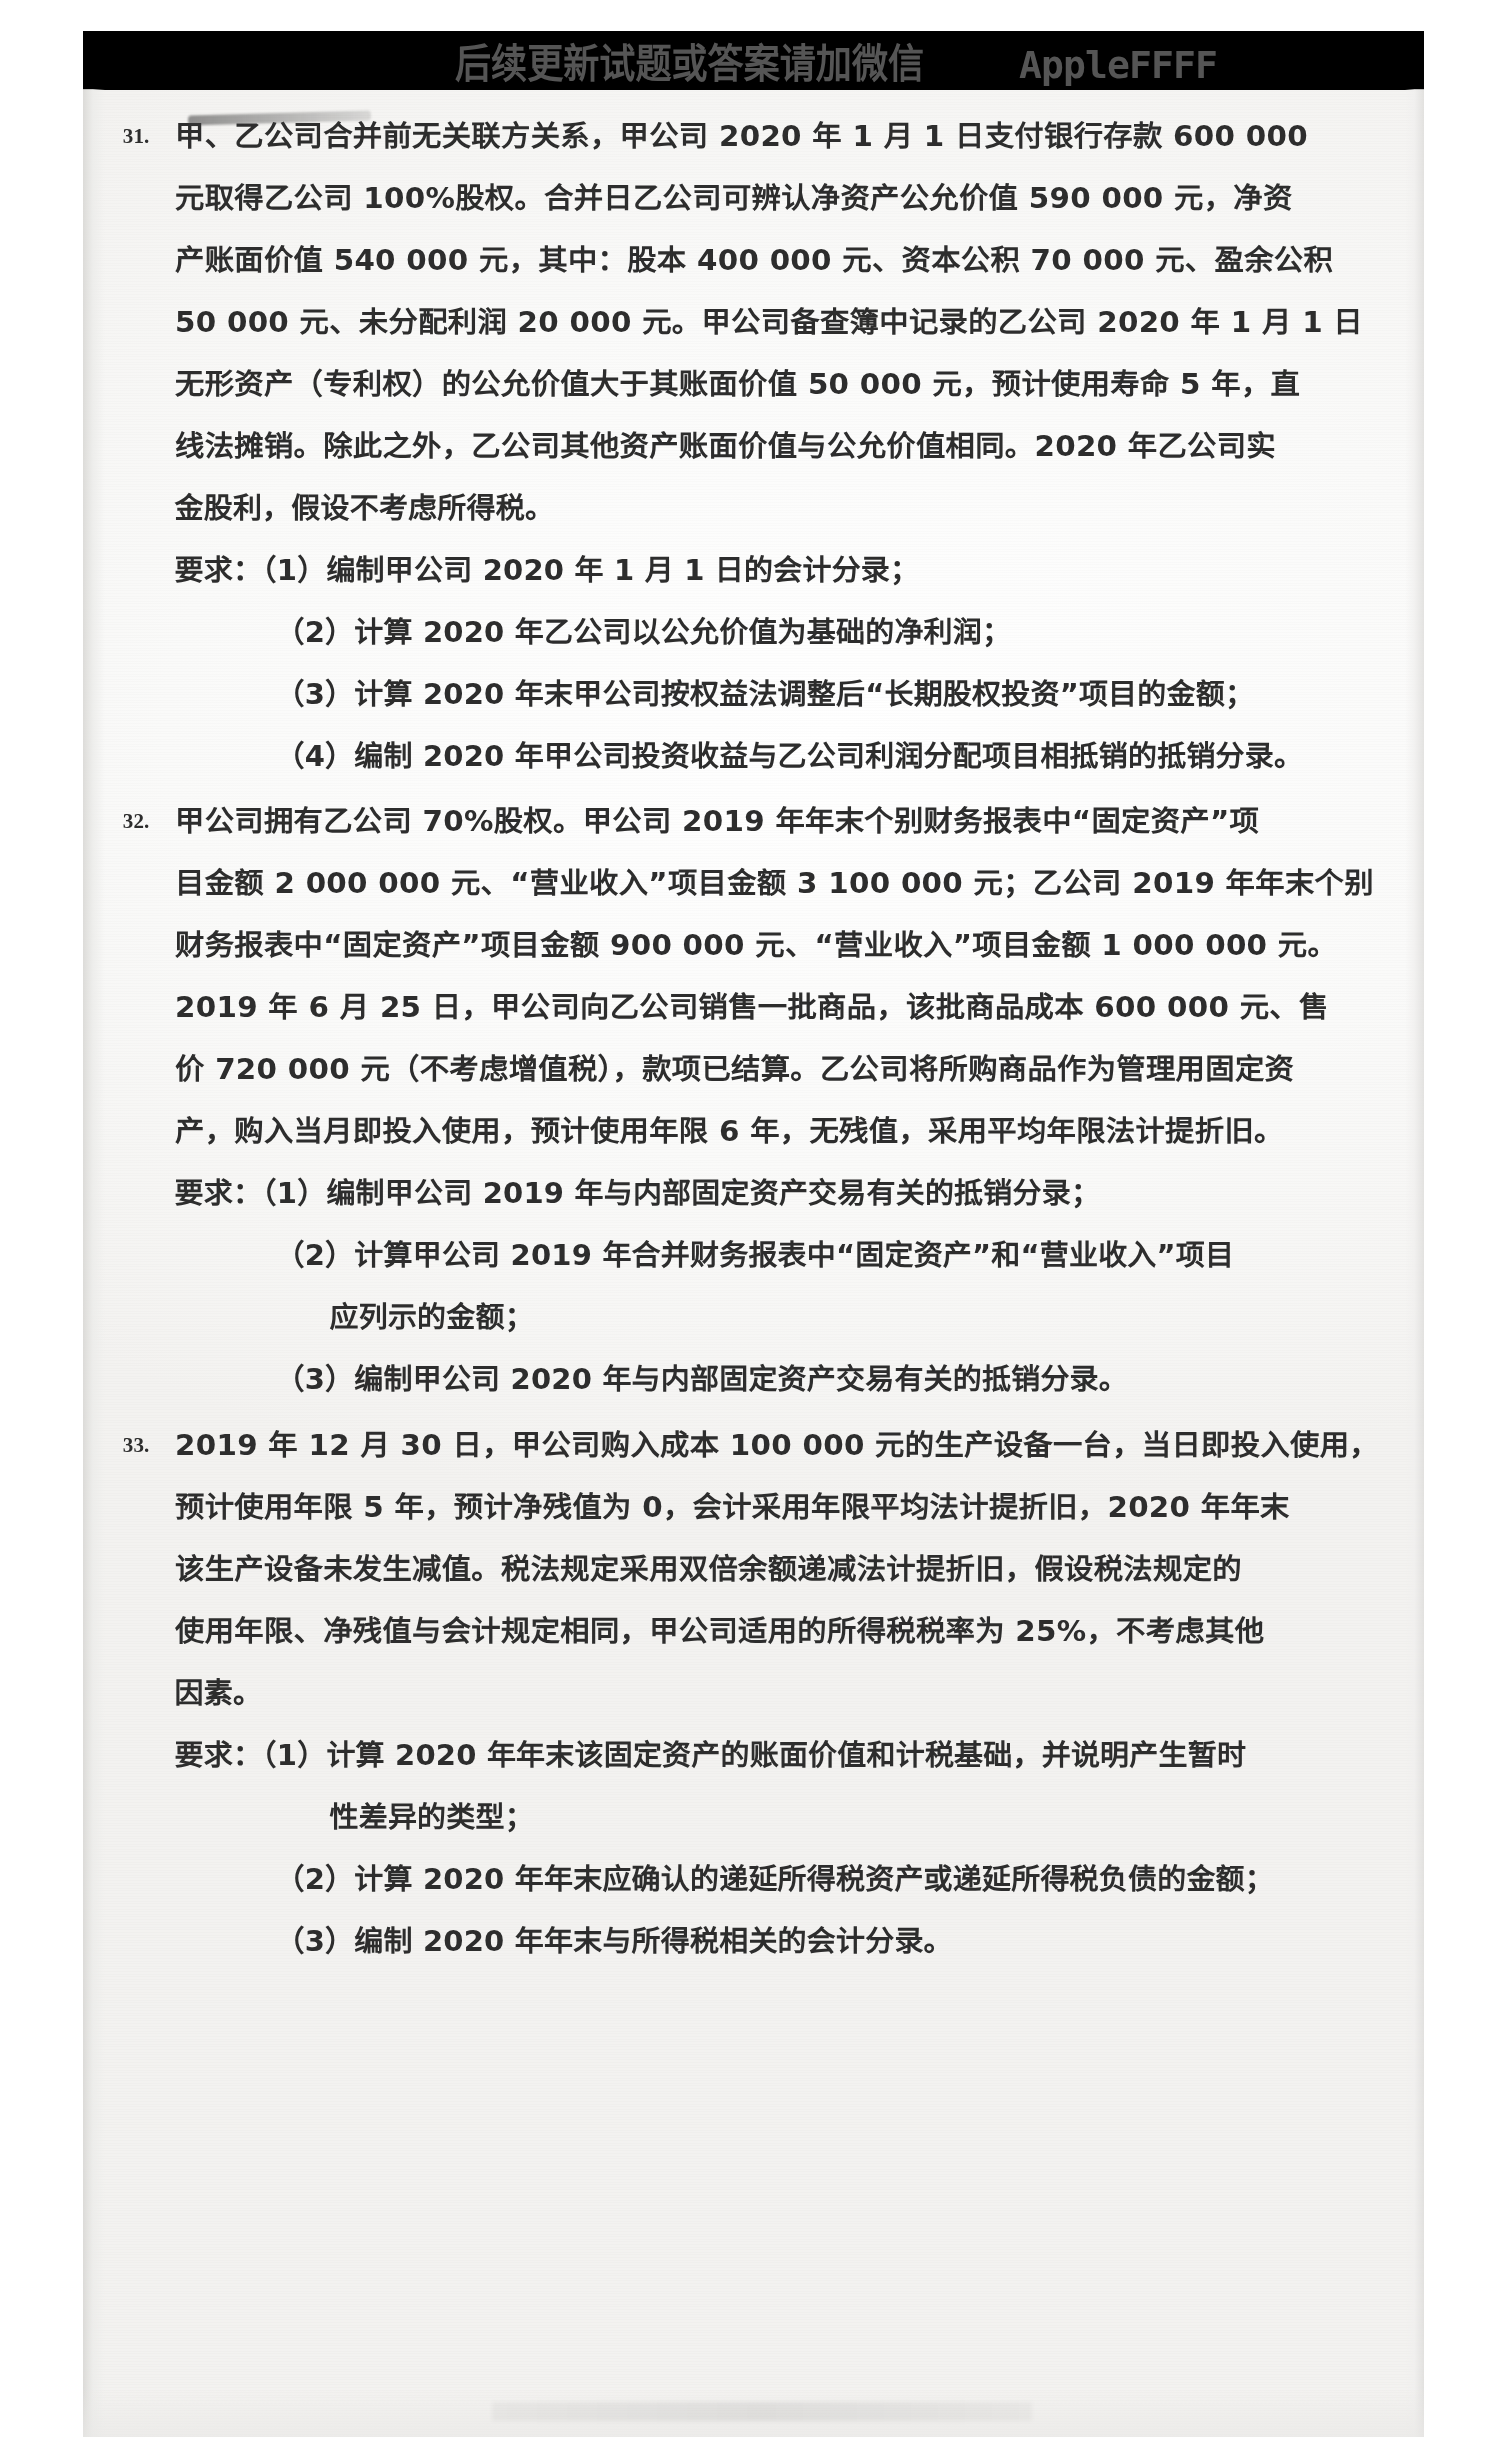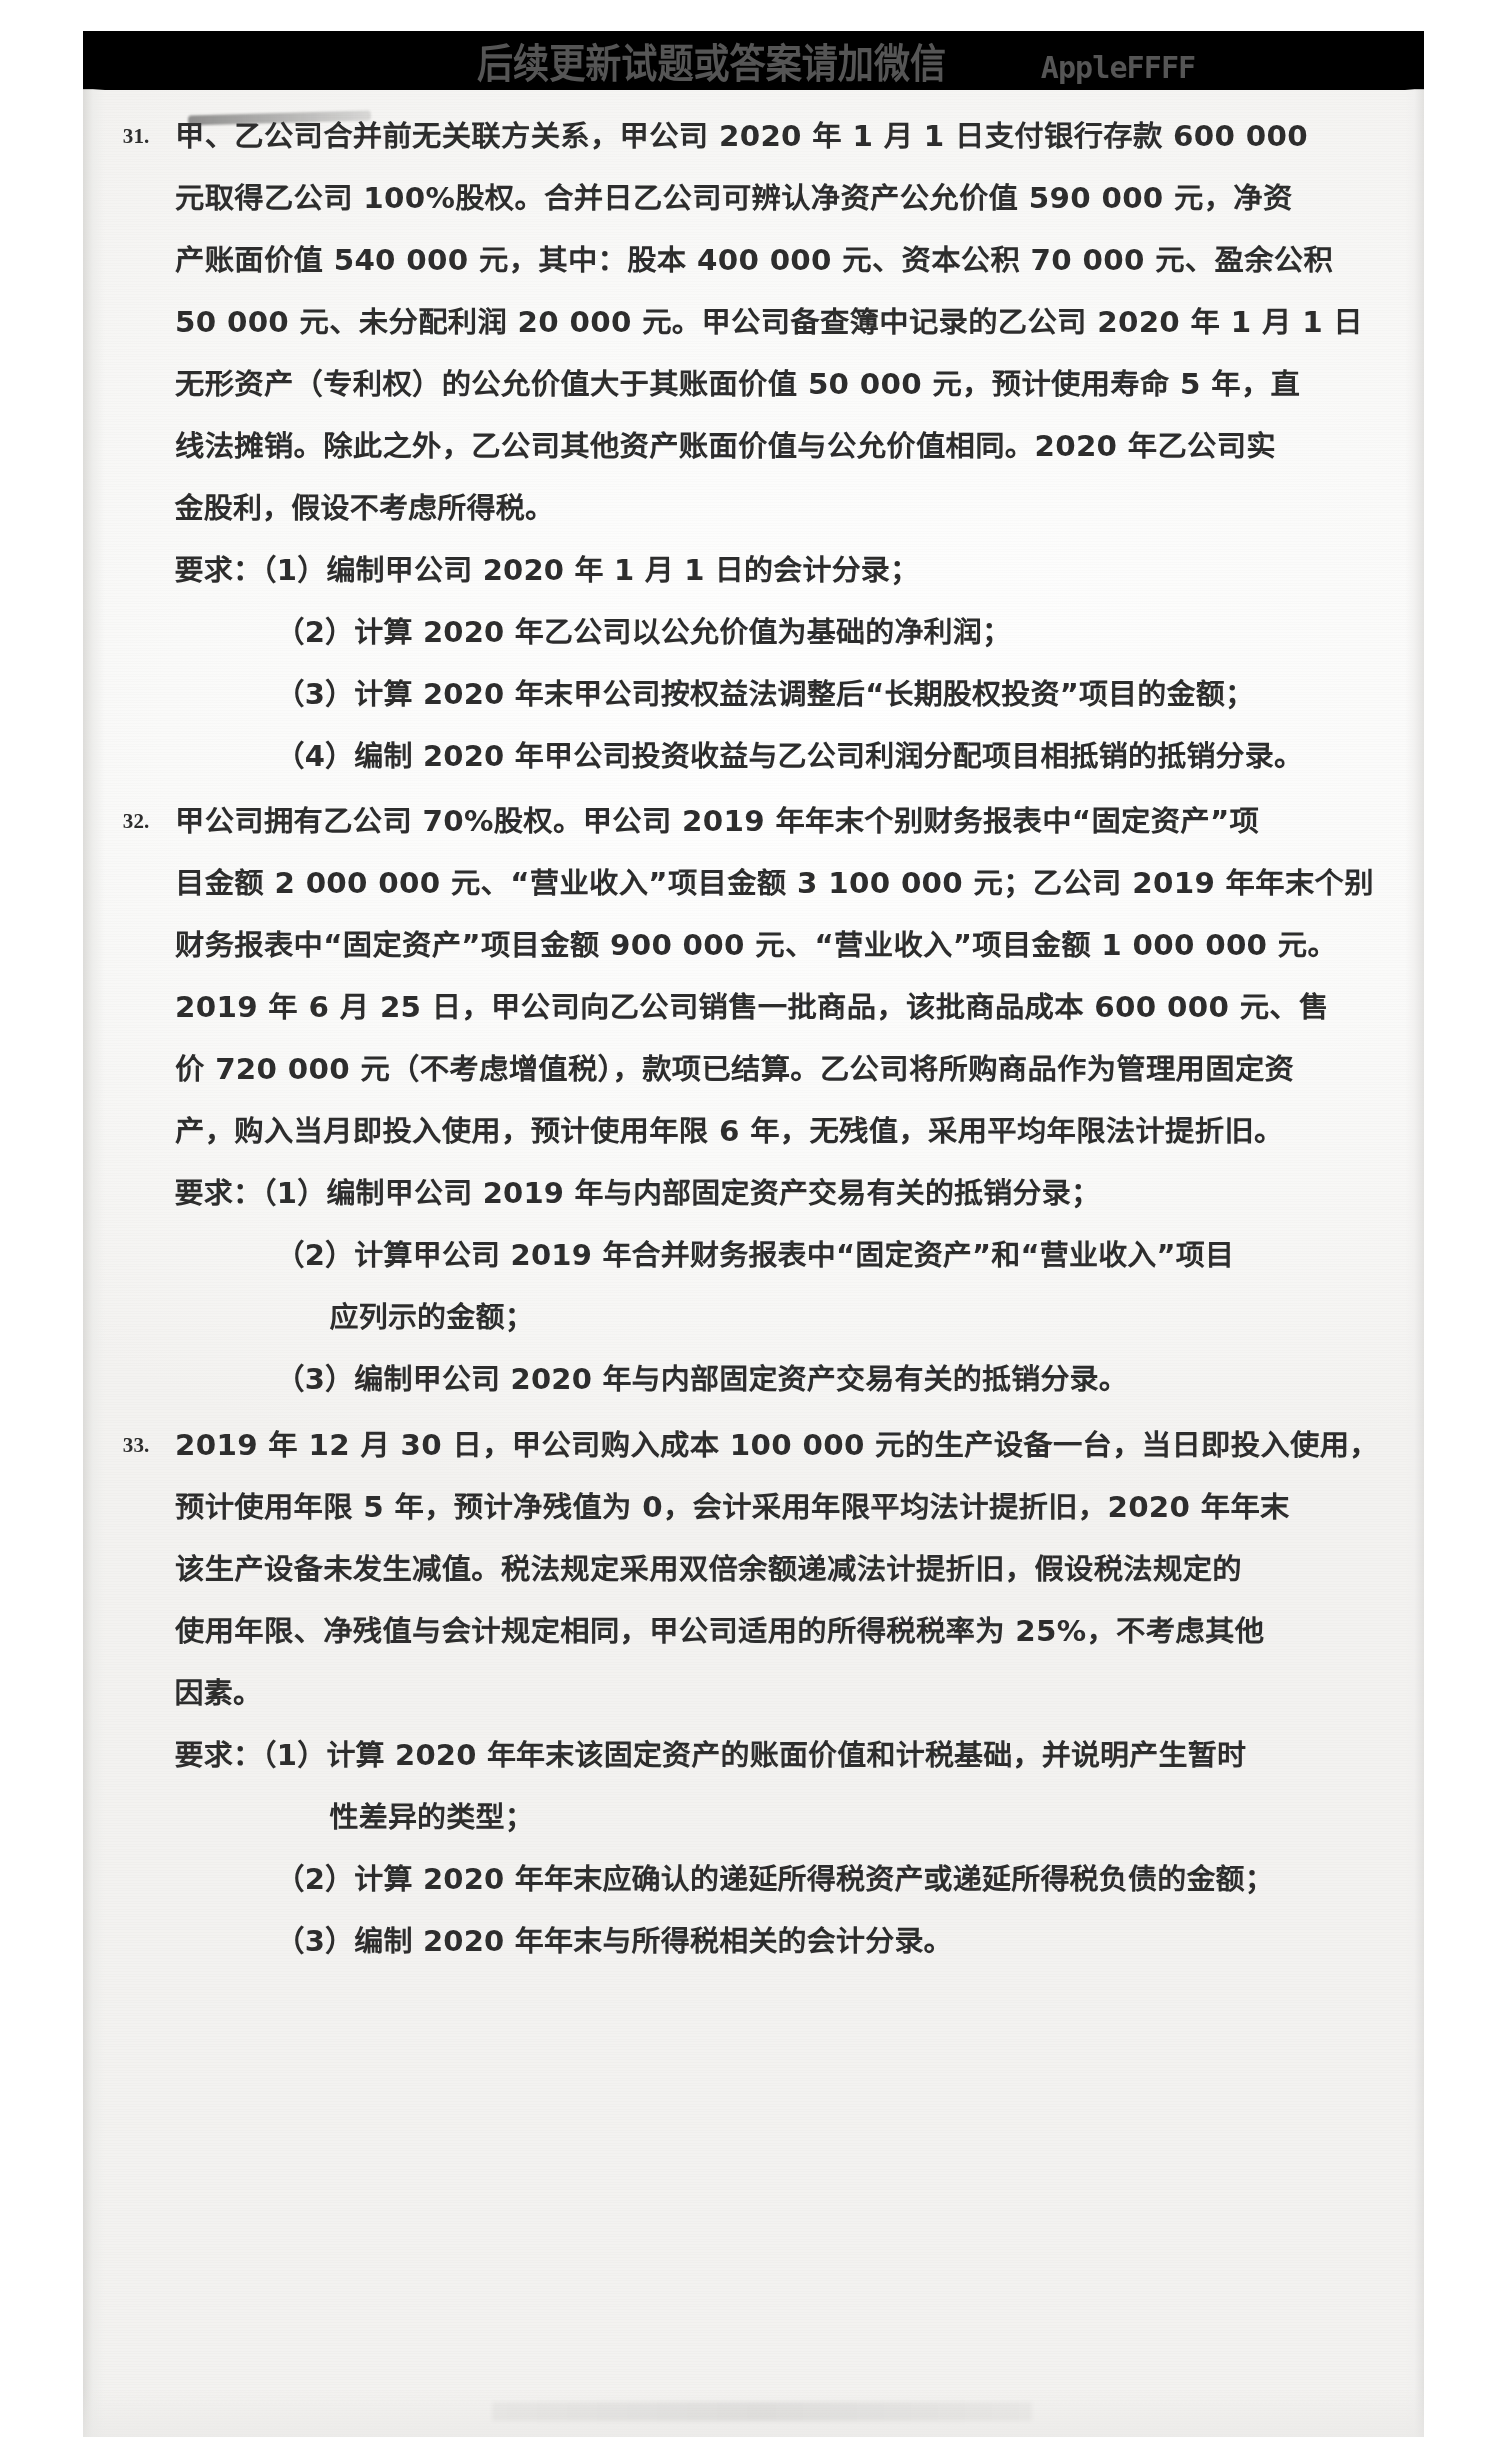--- a/index.html
+++ b/index.html
@@ -80,21 +80,21 @@
     font-size: 41px;
     font-weight: 700;
     letter-spacing: 0px;
     transform: scaleX(0.88);
     transform-origin: left center;
     white-space: nowrap;
   }
   .banner-en {
     color: #555555;
     font-family: "DejaVu Sans Mono", "Liberation Mono", monospace;
-    font-size: 30px;
+    font-size: 38px;
     font-weight: 700;
     margin-left: 31px;
     letter-spacing: -0.9px;
     white-space: nowrap;
   }
 
   
   .doc {
     position: absolute;
     left: 0; top: 87px;

